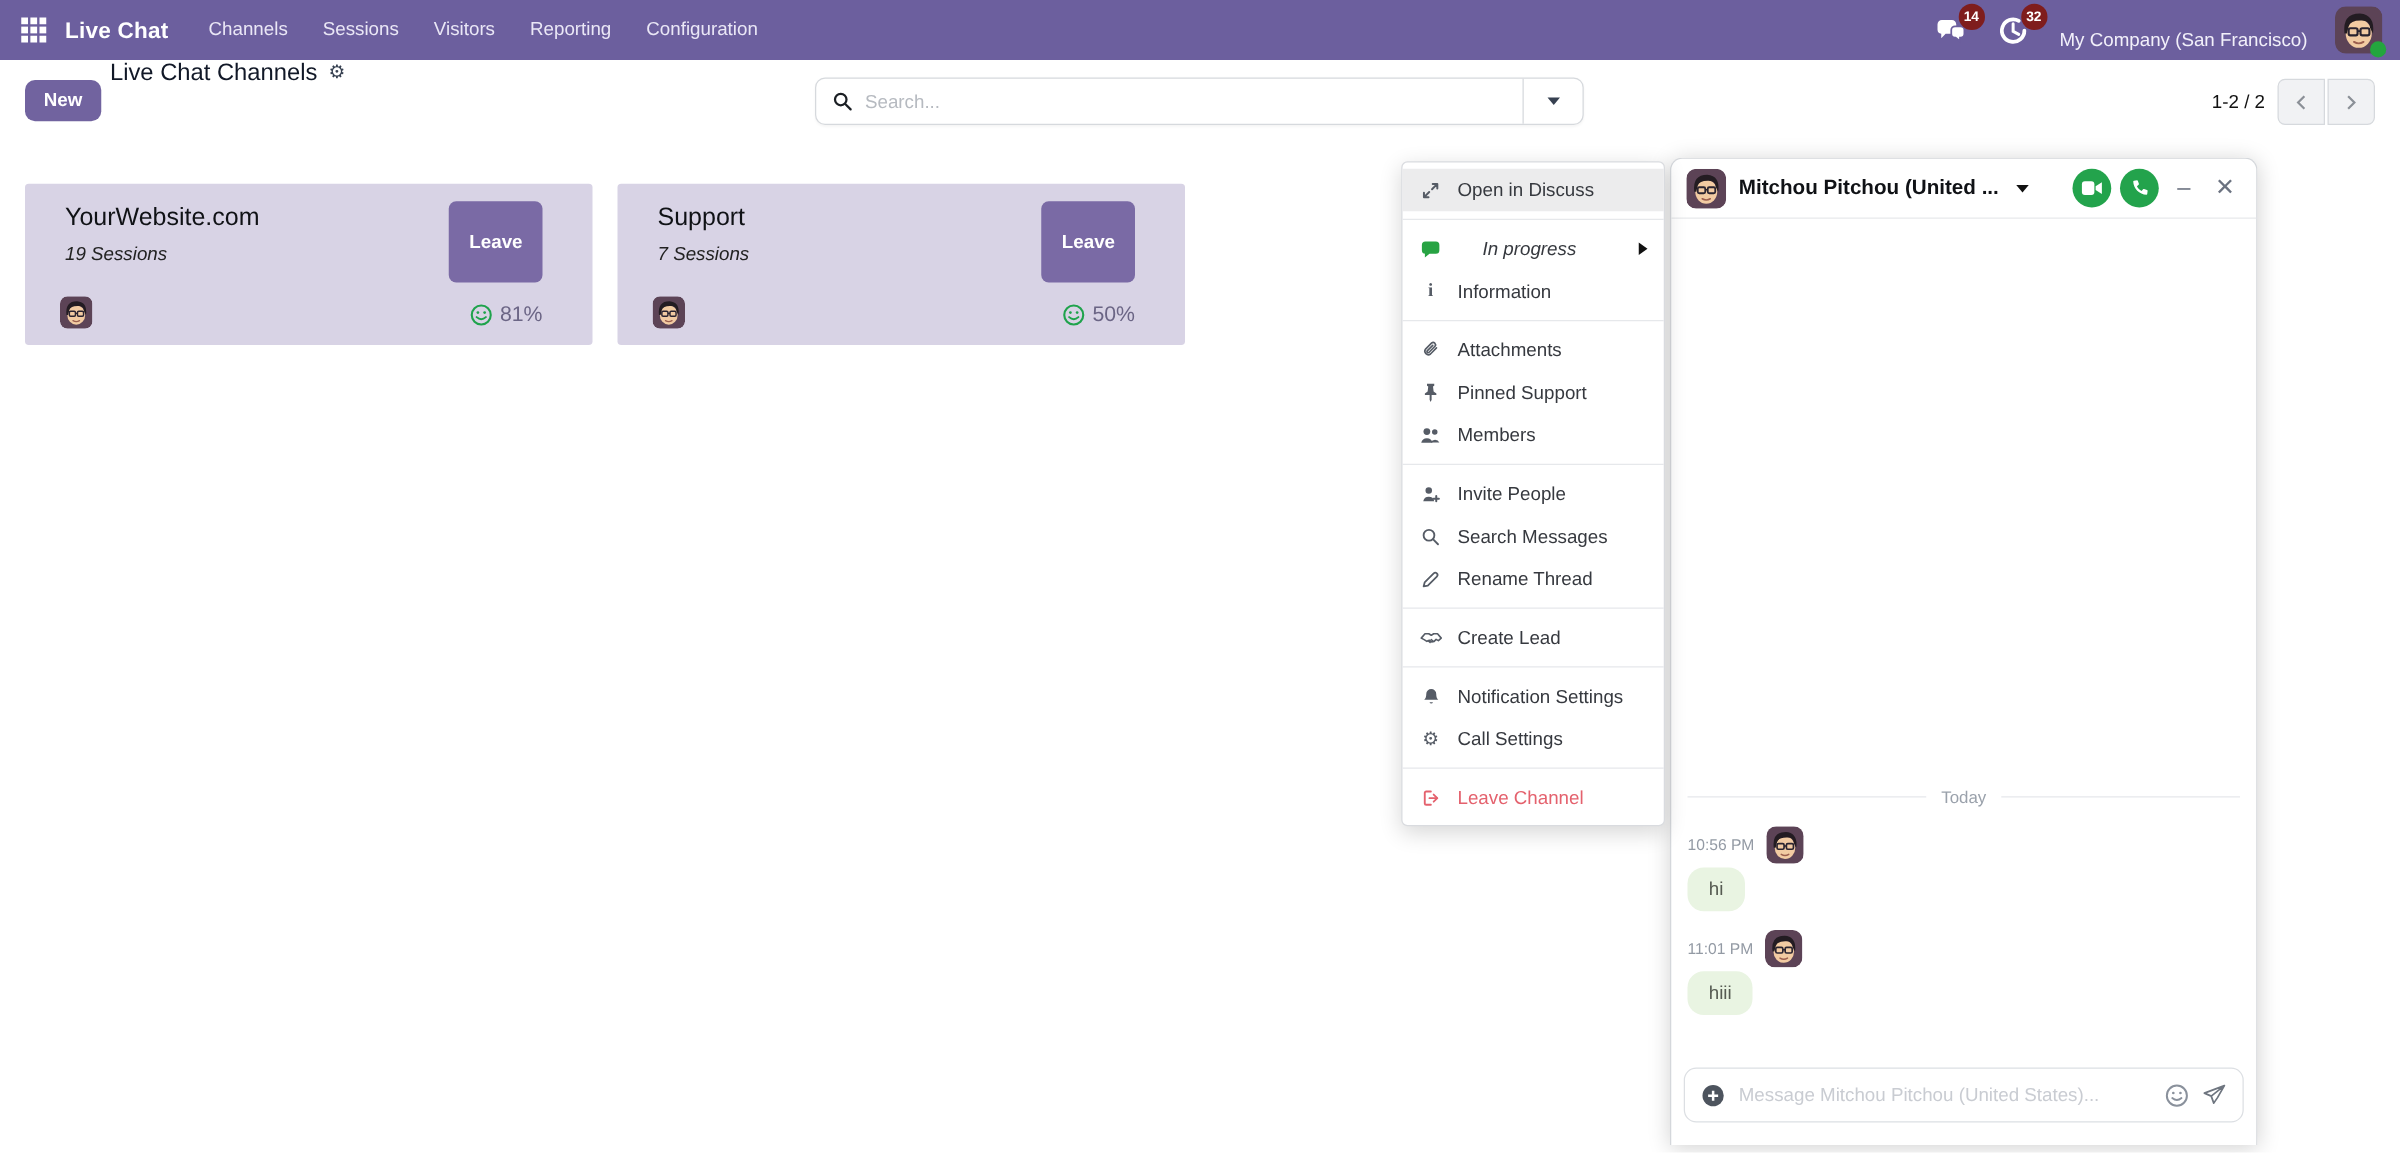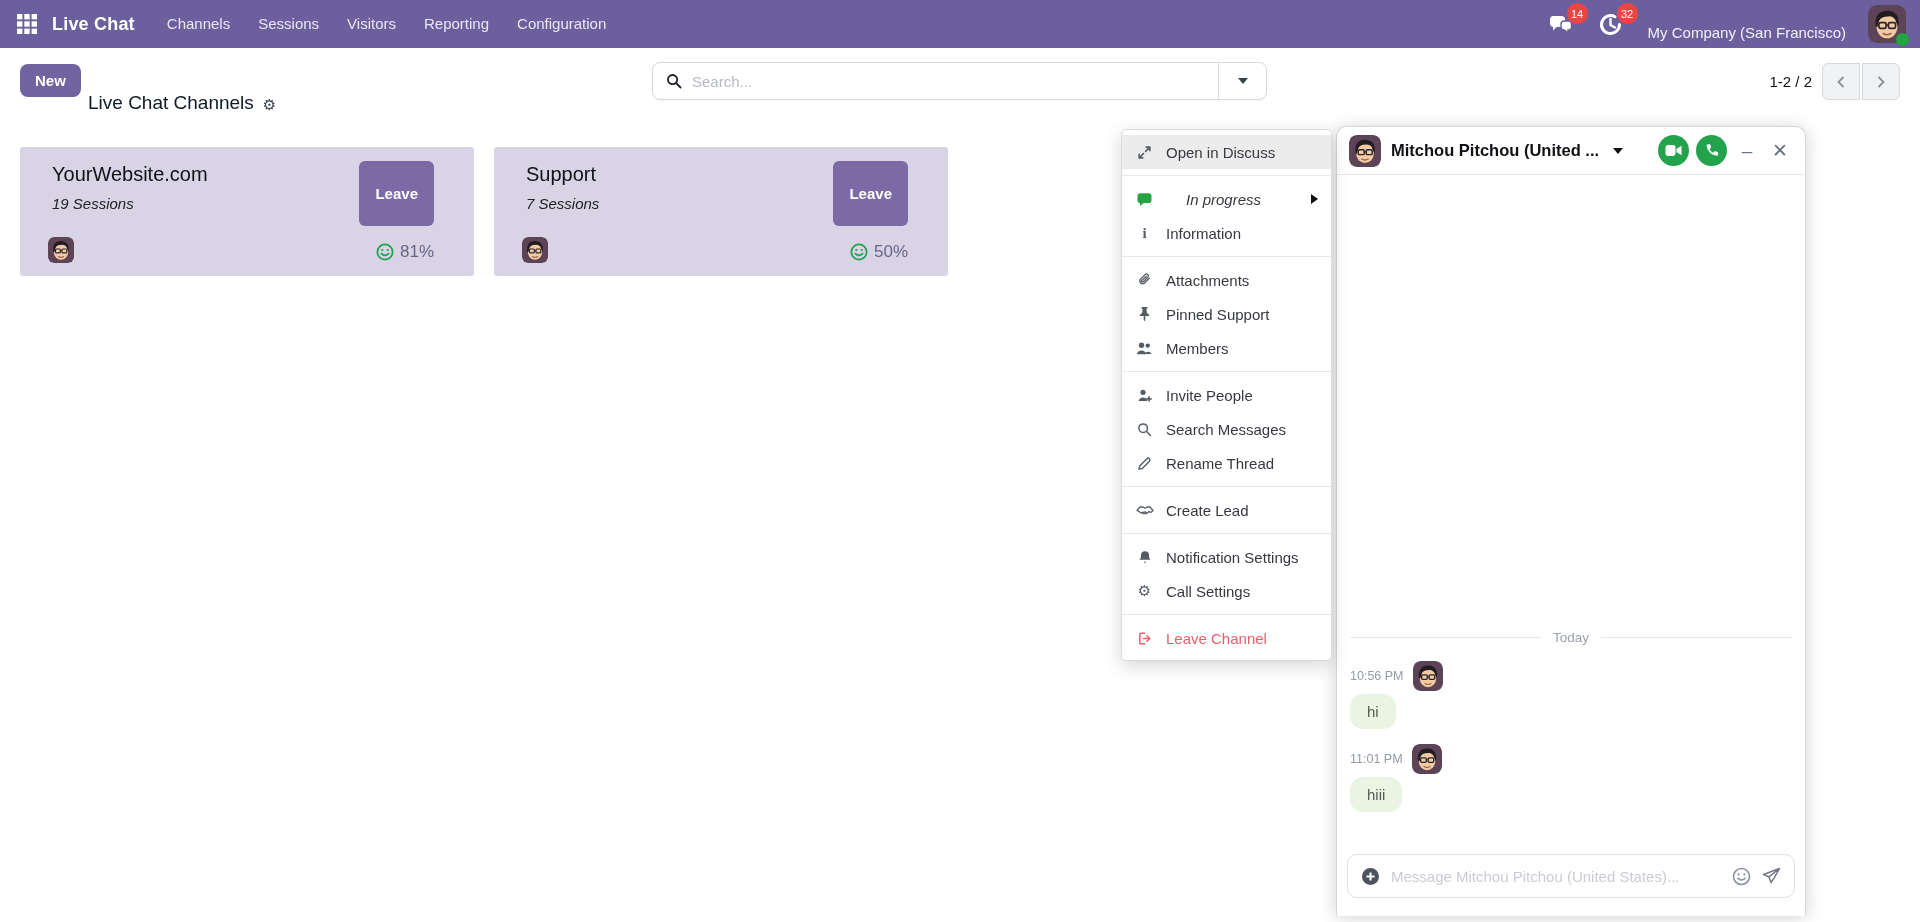--- a/index.html
+++ b/index.html
@@ -19,35 +19,35 @@
     background:#6C5F9E; display:flex; align-items:center; color:#fff;
     padding:0 14px 0 14px;
   }
   .apps-btn { width:26px; height:26px; display:flex; align-items:center; justify-content:center; cursor:pointer; }
   .app-name { font-size:18px; font-weight:700; margin:0 18px 0 12px; letter-spacing:.2px; }
   .nav-item { font-size:15px; color:#eae7f6; padding:0 14px; line-height:48px; cursor:pointer; }
   .nav-right { margin-left:auto; display:flex; align-items:center; gap:22px; }
   .systray-icon { position:relative; width:28px; height:26px; display:flex; align-items:flex-end; cursor:pointer; }
   .badge {
     position:absolute; top:-8px; right:-12px; min-width:21px; height:21px; padding:10px 4px;
-    background:#ef4444; border-radius:11px; color:#fff; font-size:11px; font-weight:400;
+    background:#7f1d1d; border-radius:11px; color:#fff; font-size:11px; font-weight:700;
     display:flex; align-items:center; justify-content:center;
   }
   .company-name { font-size:15px; color:#f2f0fa;margin-top:16px; }
   .nav-avatar { position:relative; width:38px; height:38px; cursor:pointer; }
   .nav-avatar svg.av { width:38px; height:38px; border-radius:9px; }
   .status-dot { position:absolute; right:-3px; bottom:-3px; width:13px; height:13px; border-radius:50%; background:#23A53E; }
 
   
   .control-panel { position:absolute; top:48px; left:0; width:1920px; height:66px; background:#fff; }
   .btn-new {
     position:absolute; left:20px; top:16px; background:#71639F; color:#fff; border:none;
     font-family:inherit; font-size:15px; font-weight:700; padding:8px 15px; border-radius:8px; cursor:pointer;
   }
-  .cp-title-wrap { position:absolute; left:88px; top:0; height:66px; display:flex; align-items:flex-end; gap:9px; }
+  .cp-title-wrap { position:absolute; left:88px; top:0; height:66px; display:flex; align-items:flex-start; gap:9px; }
   .cp-title { font-size:19px; color:#111827; }
   .cp-gear { font-family:"DejaVu Sans", sans-serif; font-size:15px; color:#374151; cursor:pointer; }
   .search-box {
     position:absolute; left:652px; top:14px; width:615px; height:38px;
     border:1px solid #d6d9dd; border-radius:8px; background:#fff; display:flex; align-items:center;
     box-shadow:0 1px 2px rgba(0,0,0,.04);
   }
   .search-box .mag { margin:0 10px 0 13px; color:#111; }
   .search-input { flex:1; border:none; outline:none; font-family:inherit; font-size:15px; color:#333; background:transparent; }
   .search-input::placeholder { color:#b6bac0; }

